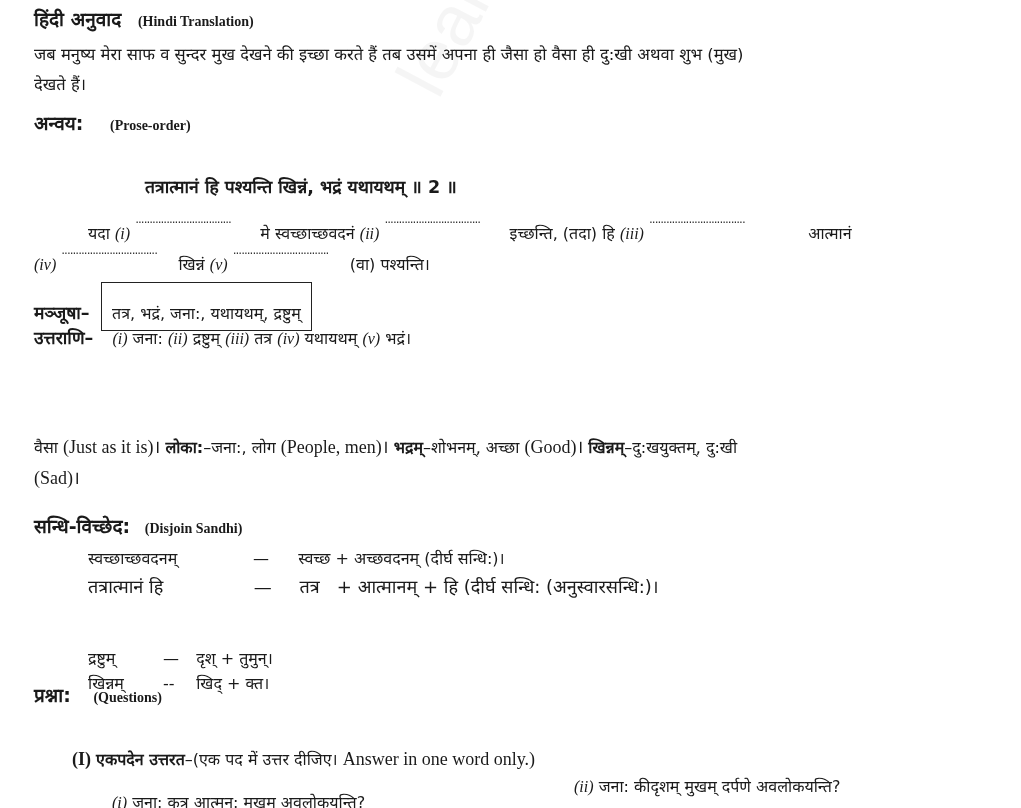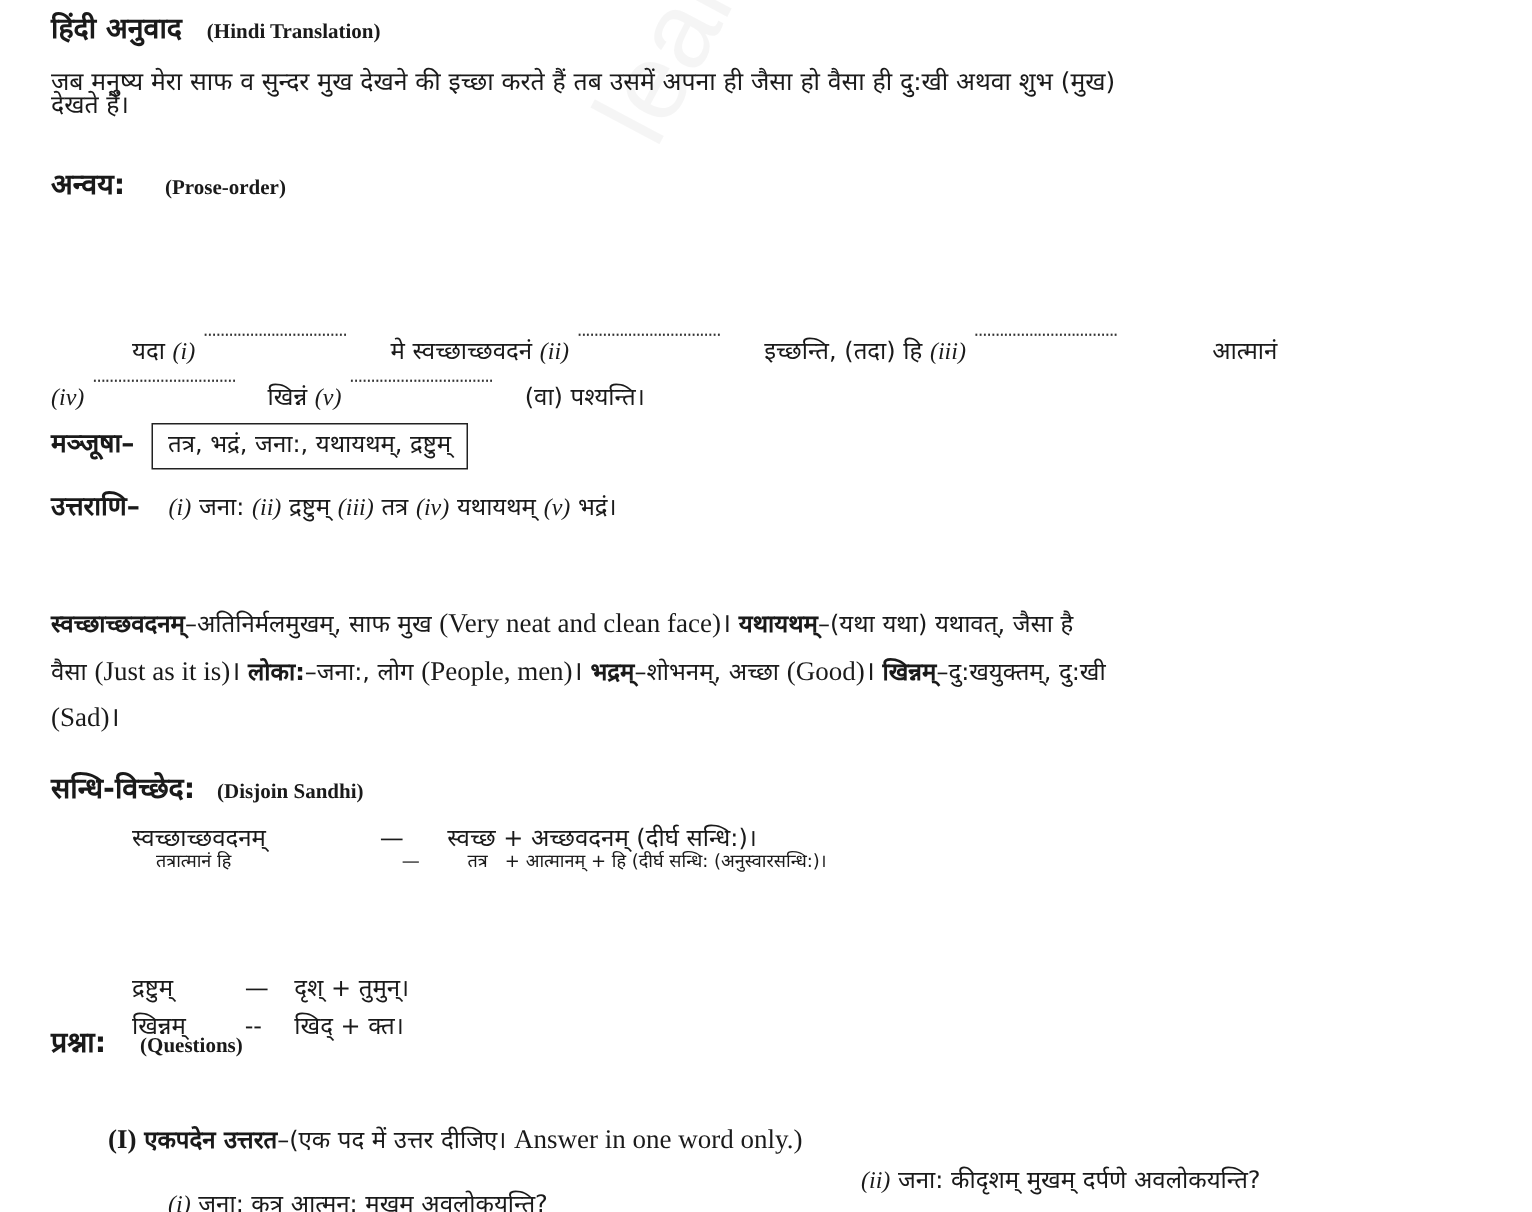--- a/index.html
+++ b/index.html
@@ -9,47 +9,48 @@
     }
     .page { position: absolute; left: 0; top: 0; width: 1021px; height: 808px; }
     .line { position: absolute; white-space: nowrap; font-size: 17px; line-height: 22px; }
     .heading { font-weight: bold; font-size: 19px; }
     .heading .en { font-family: "Liberation Serif", serif; font-weight: bold; font-size: 14px; }
     .en { font-family: "Liberation Serif", serif; }
     .b { font-weight: bold; }
     .i { font-style: italic; font-family: "Liberation Serif", serif; }
     .dots { letter-spacing: -1px; color: #333; font-size: 12px; vertical-align: 5px; }
     .box {
-      display: inline-block; border: 1.5px solid #222; padding: 2px 10px 5px 10px;
+      display: inline-block; border: 1.5px solid #222; padding: 20px 10px 5px 10px;
       margin-left: 6px;
     }
     .watermark {
       position: absolute; left: 380px; top: 70px; font-family: "Liberation Sans", sans-serif;
       font-size: 72px; color: rgba(0,0,0,0.04); transform: rotate(-62deg);
       transform-origin: left top; white-space: nowrap; pointer-events: none;
     }
   </style>
 </head>
 <body>
 
 <div class="page">
 
   <div class="watermark">learncbsetoday</div>
 
   <div class="line heading" style="left:34px; top:8px;">
     <span>हिंदी अनुवाद</span>
     <span class="en" style="margin-left:10px;">(Hindi Translation)</span>
   </div>
   <div class="line" style="left:34px; top:44px; font-size:16.5px;">जब मनुष्य मेरा साफ व सुन्दर मुख देखने की इच्छा करते हैं तब उसमें अपना ही जैसा हो वैसा ही दु:खी अथवा शुभ (मुख)</div>
-  <div class="line" style="left:34px; top:59px; font-size:16.5px;">देखते हैं।</div>
+  <div class="line" style="left:34px; top:74px; font-size:16.5px;">देखते हैं।</div>
 
   <div class="line heading" style="left:34px; top:112px;">
     <span>अन्वय:</span>
     <span class="en" style="margin-left:20px;">(Prose-order)</span>
   </div>
+  <div class="line b" style="left:145px; top:176px; font-size:17.5px;">तत्रात्मानं हि पश्यन्ति खिन्नं, भद्रं यथायथम् ॥ 2 ॥</div>
 
   <div class="line" style="left:88px; top:212px; font-size:16px;">
     <span>यदा</span>
     <span class="i">(i)</span>
     <span class="dots" style="display:inline-block;width:120px;overflow:hidden;">··································</span>
     <span>मे स्वच्छाच्छवदनं</span>
     <span class="i">(ii)</span>
     <span class="dots" style="display:inline-block;width:120px;overflow:hidden;">··································</span>
     <span>इच्छन्ति, (तदा) हि</span>
     <span class="i">(iii)</span>
@@ -77,25 +78,20 @@
     <span class="i">(ii)</span>
     <span>द्रष्टुम्</span>
     <span class="i">(iii)</span>
     <span>तत्र</span>
     <span class="i">(iv)</span>
     <span>यथायथम्</span>
     <span class="i">(v)</span>
     <span>भद्रं।</span>
   </div>
 
-  <div class="line" style="left:34px; top:404px; font-size:16px;">
-    <span class="b">स्वच्छाच्छवदनम्</span><span>–अतिनिर्मलमुखम्, साफ मुख</span>
-    <span class="en" style="font-size:18px;">(Very neat and clean face)।</span>
-    <span class="b">यथायथम्</span><span>–(यथा यथा) यथावत्, जैसा है</span>
-  </div>
   <div class="line" style="left:34px; top:436px; font-size:16px;">
     <span>वैसा</span>
     <span class="en" style="font-size:18px;">(Just as it is)।</span>
     <span class="b">लोका:</span><span>–जना:, लोग</span>
     <span class="en" style="font-size:18px;">(People, men)।</span>
     <span class="b">भद्रम्</span><span>–शोभनम्, अच्छा</span>
     <span class="en" style="font-size:18px;">(Good)।</span>
     <span class="b">खिन्नम्</span><span>–दु:खयुक्तम्, दु:खी</span>
   </div>
   <div class="line" style="left:34px; top:467px; font-size:16px;">
@@ -104,21 +100,21 @@
 
   <div class="line heading" style="left:34px; top:515px;">
     <span>सन्धि-विच्छेद:</span>
     <span class="en" style="margin-left:8px;">(Disjoin Sandhi)</span>
   </div>
   <div class="line" style="left:88px; top:548px; font-size:16px;">
     <span style="display:inline-block; width:160px;">स्वच्छाच्छवदनम्</span>
     <span style="display:inline-block; width:40px;">—</span>
     <span>स्वच्छ + अच्छवदनम् (दीर्घ सन्धि:)।</span>
   </div>
-  <div class="line" style="left:88px; top:563px; font-size:12px;margin-left:16px;">
+  <div class="line" style="left:88px; top:576px; font-size:18px;">
     <span style="display:inline-block; width:160px;">तत्रात्मानं हि</span>
     <span style="display:inline-block; width:40px;">—</span>
     <span style="white-space:pre;">तत्र   + आत्मानम् + हि (दीर्घ सन्धि: (अनुस्वारसन्धि:)।</span>
   </div>
 
   <div class="line" style="left:88px; top:648px; font-size:16px;">
     <span style="display:inline-block; width:70px;">द्रष्टुम्</span>
     <span style="display:inline-block; width:28px;">—</span>
     <span>दृश् + तुमुन्।</span>
   </div>

